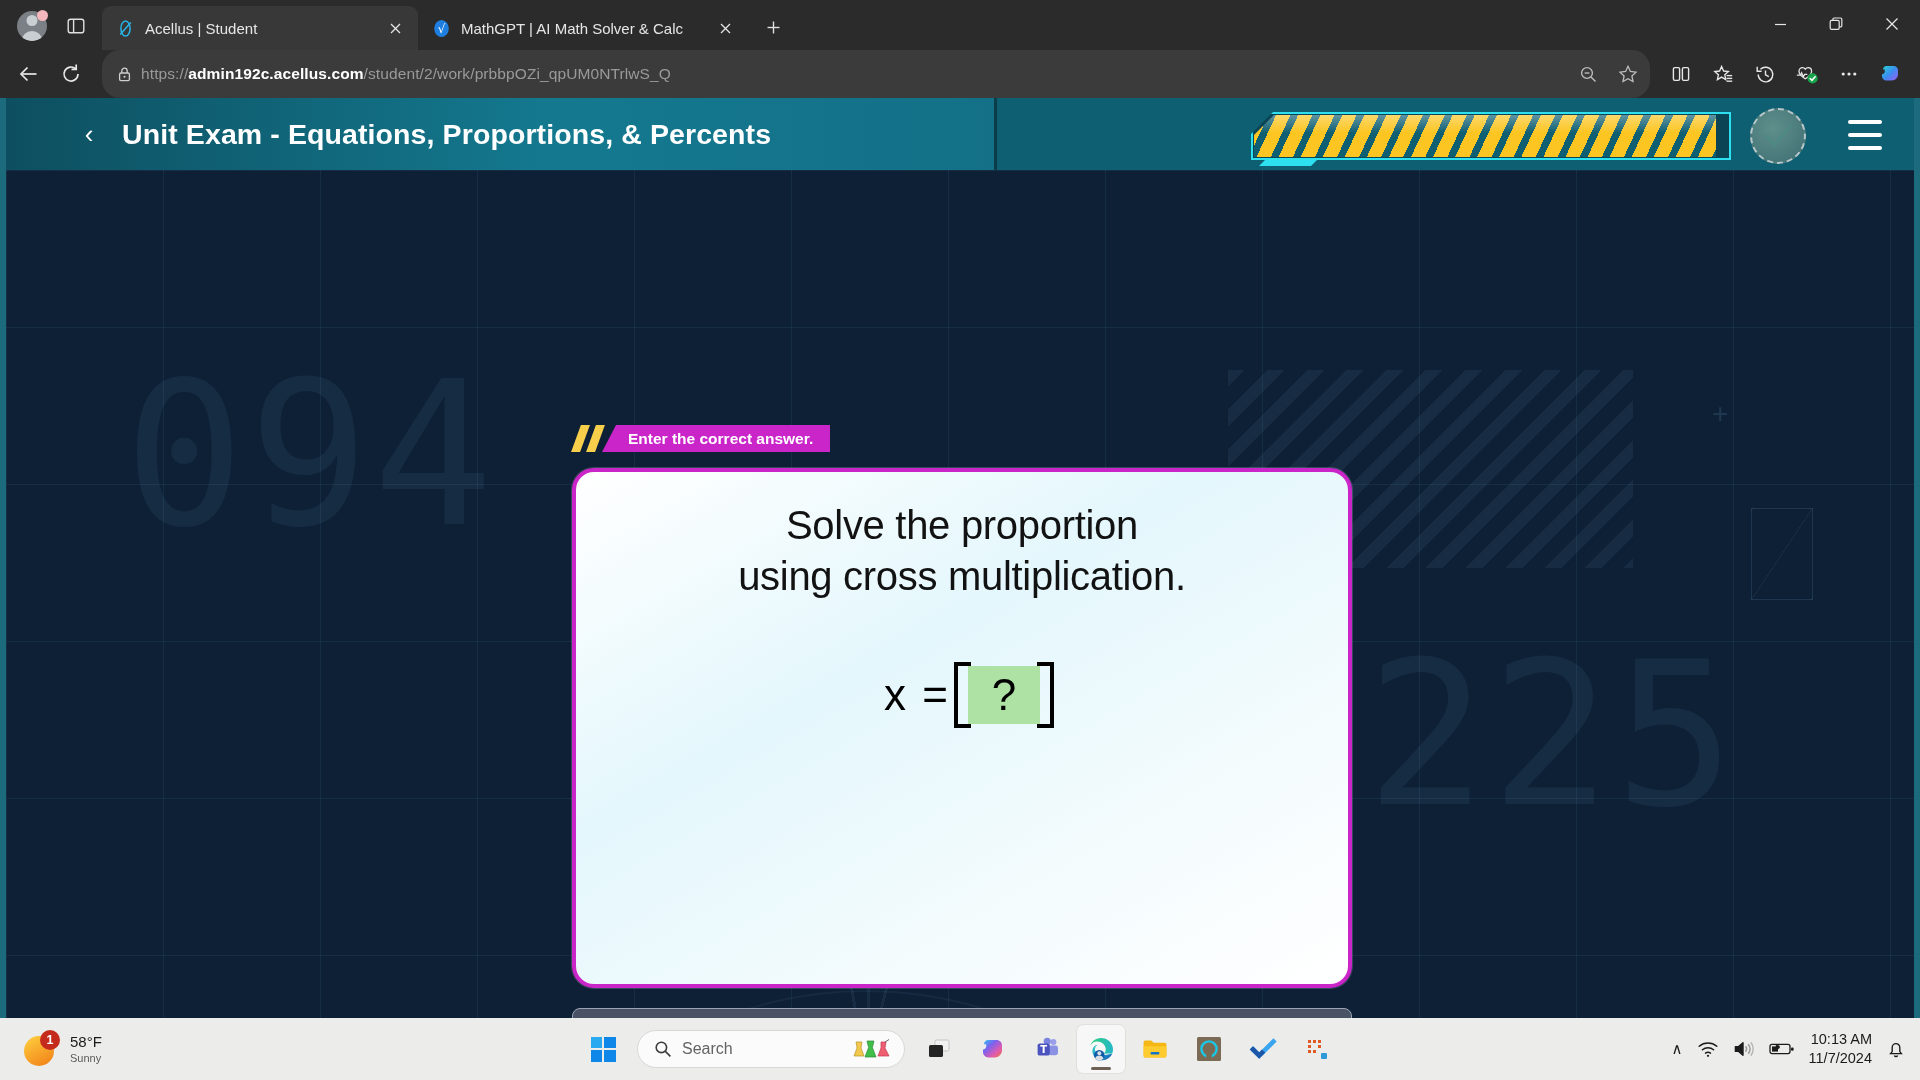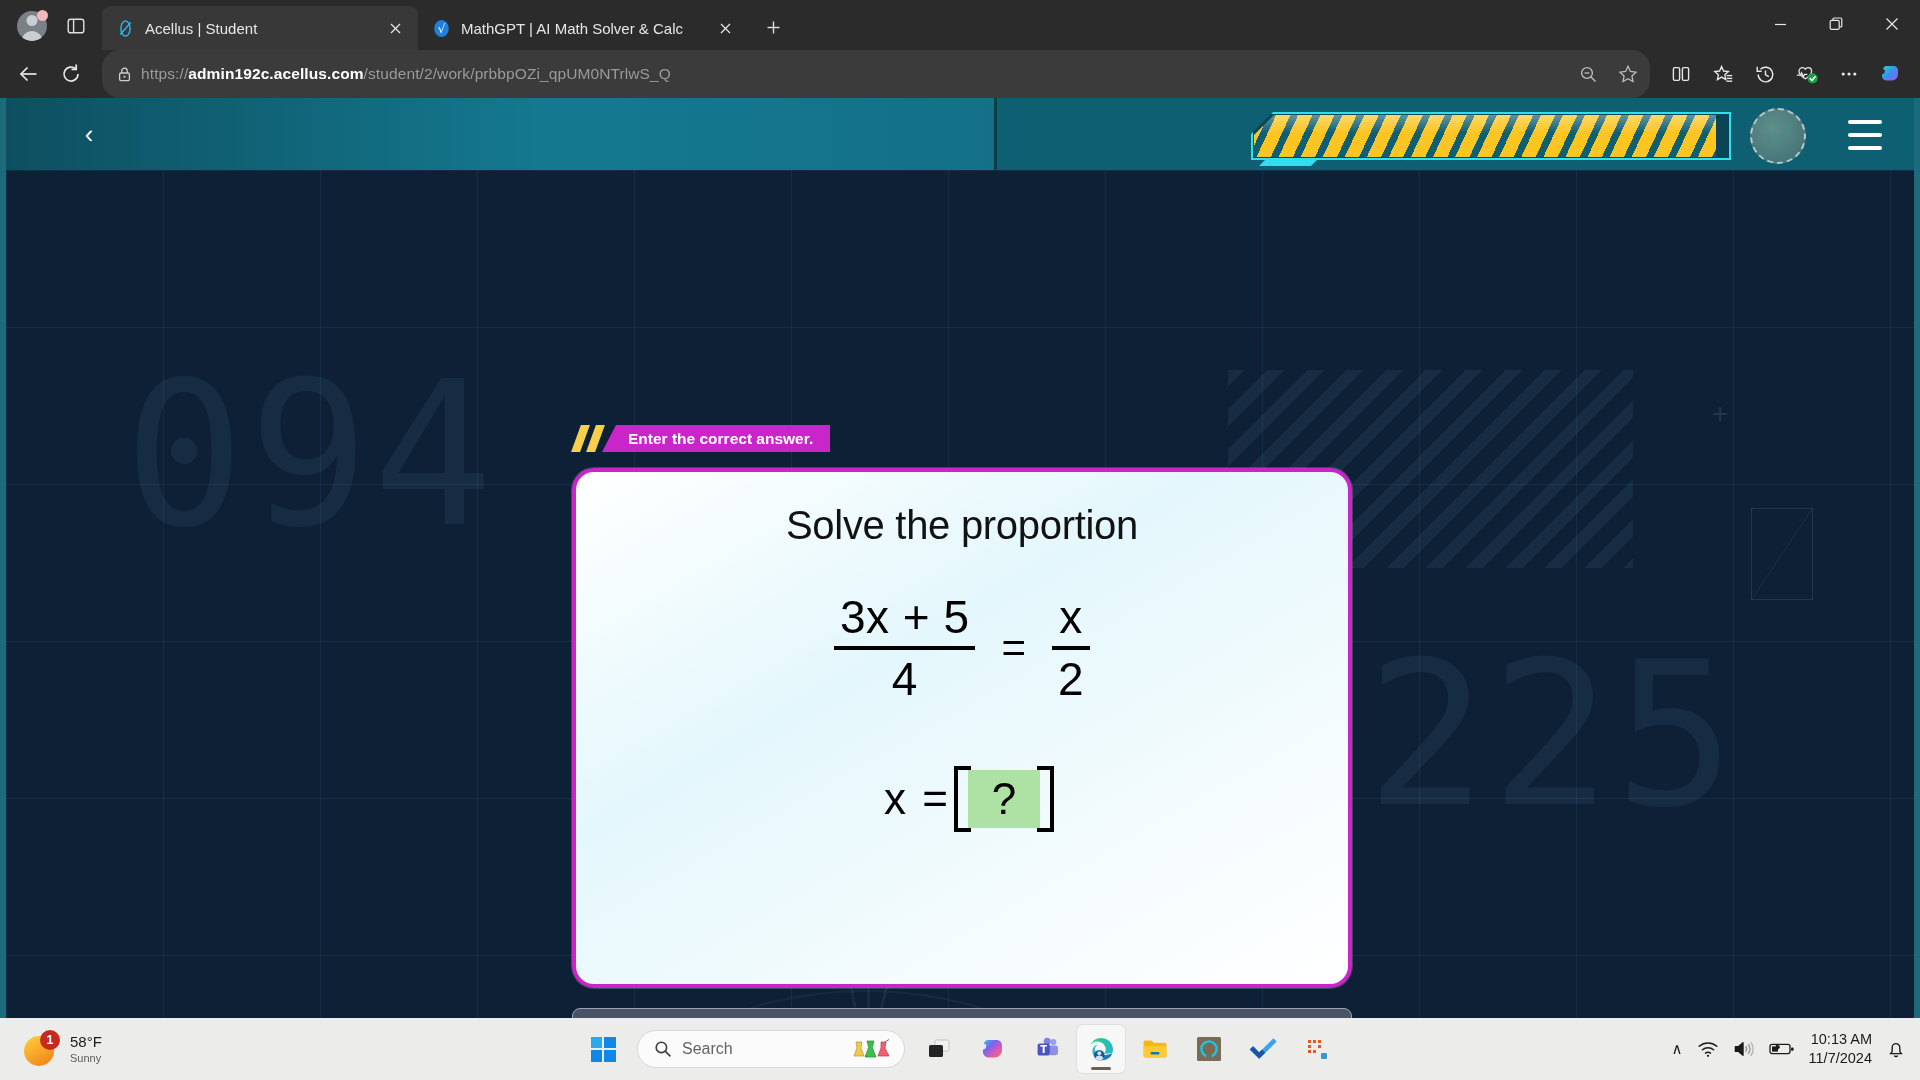--- a/index.html
+++ b/index.html
@@ -459,20 +459,21 @@
         <path d="M5 8.5c0-2 1.6-3.6 3.6-3.6h7.2c2.3 0 4.2 1.9 4.2 4.2v4.2c0 3.4-2.8 6.2-6.2 6.2H8.6C6.1 19.5 4 17.4 4 14.9v-1.6c1.6 0 2.8-1.2 2.8-2.8V8.5z" fill="url(#cpg)"></path>
       </svg>
     </div>
   </div>
 
   <div class="page">
     <div class="acellus-frame">
 
       <div class="app-header">
         <div class="hdr-back">‹</div>
+        <div class="hdr-title">Unit Exam - Equations, Proportions, &amp; Percents</div>
         <div class="hdr-divider"></div>
 
         <div class="progress-wrap">
           <div class="progress-track"></div>
           <div class="progress-fill"></div>
           <div class="progress-notch"></div>
         </div>
 
         <div class="hdr-avatar">
           <svg width="42" height="42" viewBox="0 0 42 42" fill="none" stroke="#4e8a84" stroke-width="3.2" stroke-linecap="round" stroke-linejoin="round" opacity="0.85">
@@ -499,35 +500,23 @@
 
         <div class="prompt-banner">
           <span class="pb-slash"></span>
           <span class="pb-slash"></span>
           <span class="pb-tag">Enter the correct answer.</span>
         </div>
 
         <div class="qcard">
           <div class="q-text">
             <div>Solve the proportion</div>
+            <div>using cross multiplication.</div>
           </div>
 
-          <div class="q-math">
-            <span class="frac">
-              <span class="num">3x + 5</span>
-              <span class="bar"></span>
-              <span class="den">4</span>
-            </span>
-            <span class="eqsign">=</span>
-            <span class="frac small">
-              <span class="num">x</span>
-              <span class="bar"></span>
-              <span class="den">2</span>
-            </span>
-          </div>
 
           <div class="q-answer">
             <span class="lhs">x =</span>
             <span class="ansbox">
               <span>?</span>
             </span>
           </div>
         </div>
 
         <div class="answer-bar">

